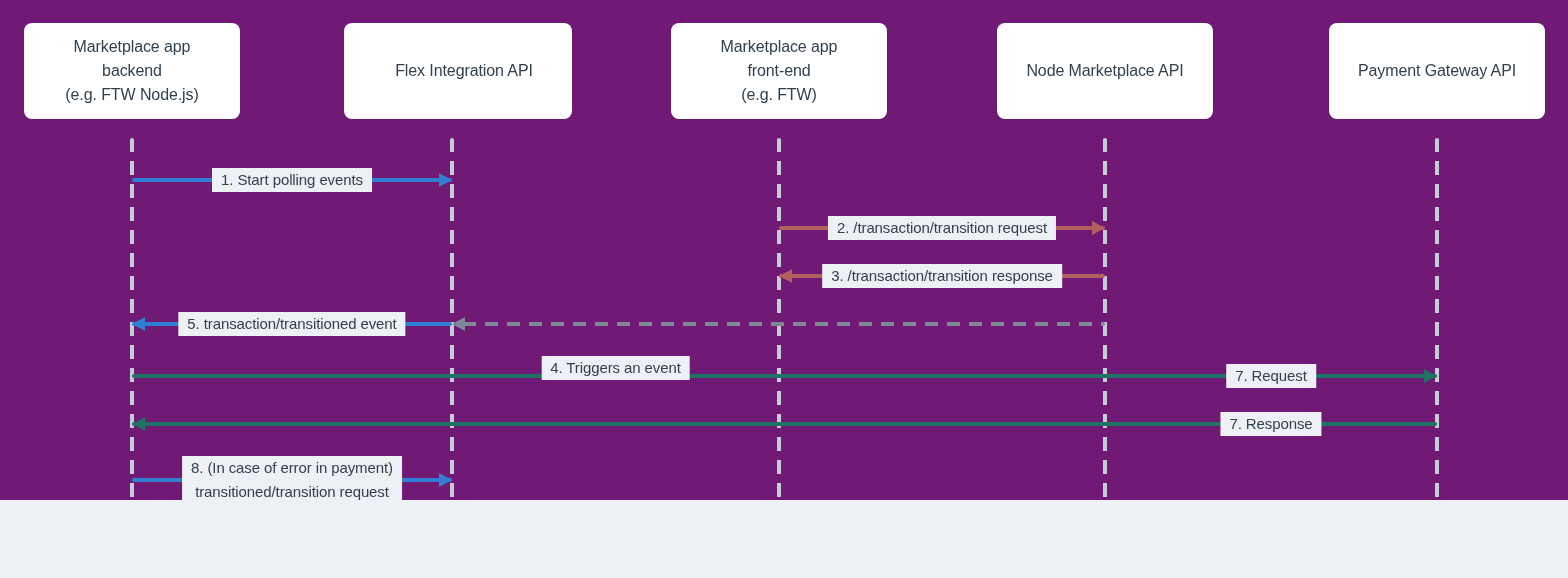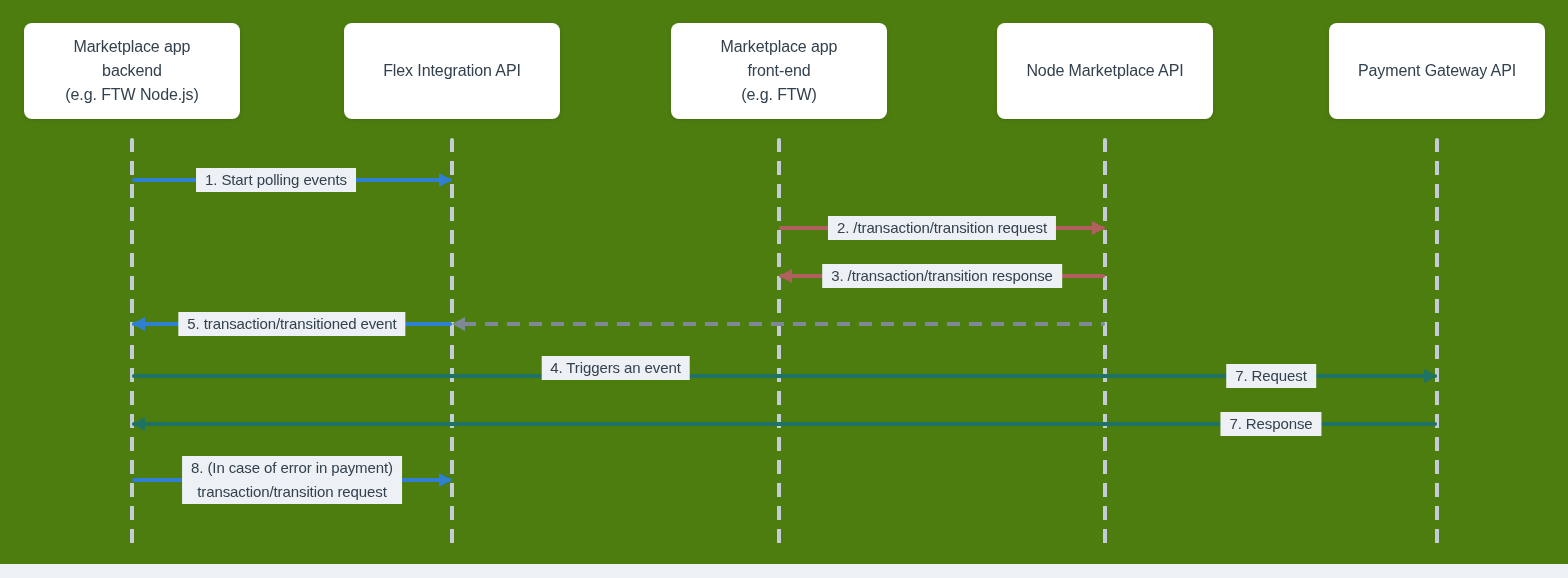--- a/index.html
+++ b/index.html
@@ -1,17 +1,17 @@
 <!DOCTYPE html>
 <html><head>
 <meta charset="utf-8">
 <style>
   html,body{margin:0;padding:0;background:#edf1f5;}
   body{font-family:"Liberation Sans",sans-serif;}
-  #diagram{position:relative;width:1568px;height:564px;background:#4d7c0f;overflow:hidden;}
+  #diagram{position:relative;width:1568px;height:500px;background:#701a75;overflow:hidden;}
 
   .lifeline{
     position:absolute;top:138px;height:412px;width:4px;border-radius:2px;
     background-image:repeating-linear-gradient(to bottom,#c4cdd6 0 14px,transparent 14px 23px);
   }
   .actor-box{
     position:absolute;top:23px;width:216px;height:96px;background:#ffffff;border-radius:8px;
     box-shadow:0 1px 4px rgba(27,42,56,0.10), 0 1px 1px rgba(27,42,56,0.06);
     display:flex;flex-direction:column;justify-content:center;align-items:center;
     color:#33414e;font-size:16px;line-height:24px;text-align:center;letter-spacing:-0.1px;
@@ -35,38 +35,38 @@
     <div class="lifeline" style="left: 130px;"></div>
     <div class="lifeline" style="left: 450px;"></div>
     <div class="lifeline" style="left: 777px;"></div>
     <div class="lifeline" style="left: 1103px;"></div>
     <div class="lifeline" style="left: 1435px;"></div>
     <div class="actor-box" style="left: 24px;">
       <div class="actor-label-line">Marketplace app</div>
       <div class="actor-label-line">backend</div>
       <div class="actor-label-line">(e.g. FTW Node.js)</div>
     </div>
-    <div class="actor-box" style="left: 344px;">
+    <div class="actor-box" style="left: 344px; padding-left: 12px;">
       <div class="actor-label-line">Flex Integration API</div>
     </div>
     <div class="actor-box" style="left: 671px;">
       <div class="actor-label-line">Marketplace app</div>
       <div class="actor-label-line">front-end</div>
       <div class="actor-label-line">(e.g. FTW)</div>
     </div>
     <div class="actor-box" style="left: 997px;">
       <div class="actor-label-line">Node Marketplace API</div>
     </div>
     <div class="actor-box" style="left: 1329px;">
       <div class="actor-label-line">Payment Gateway API</div>
     </div>
     <div class="message" style="left: 132px; width: 320px; top: 180px;">
       <div class="msg-line" style="background-color: rgb(47, 128, 210);"></div>
       <div class="arrowhead right" style="border-left-color: rgb(47, 128, 210);"></div>
-      <div class="msg-label" style="left: 144px; text-align: center;">
+      <div class="msg-label" style="left: 160px; text-align: center;">
         <div class="msg-label-line">1. Start polling events</div>
       </div>
     </div>
     <div class="message" style="left: 779px; width: 326px; top: 228px;">
       <div class="msg-line" style="background-color: rgb(178, 95, 95);"></div>
       <div class="arrowhead right" style="border-left-color: rgb(178, 95, 95);"></div>
       <div class="msg-label" style="left: 163px;">
         <div class="msg-label-line">2. /transaction/transition request</div>
       </div>
     </div>
@@ -103,16 +103,16 @@
       <div class="arrowhead left" style="border-right-color: rgb(30, 115, 98);"></div>
       <div class="msg-label" style="left: 1139px;">
         <div class="msg-label-line">7. Response</div>
       </div>
     </div>
     <div class="message" style="left: 132px; width: 320px; top: 480px;">
       <div class="msg-line" style="background-color: rgb(47, 128, 210);"></div>
       <div class="arrowhead right" style="border-left-color: rgb(47, 128, 210);"></div>
       <div class="msg-label" style="left: 160px;">
         <div class="msg-label-line">8. (In case of error in payment)</div>
-        <div class="msg-label-line">transaction/transition request</div>
+        <div class="msg-label-line">transitioned/transition request</div>
       </div>
     </div>
   </div>
 
 </body></html>

